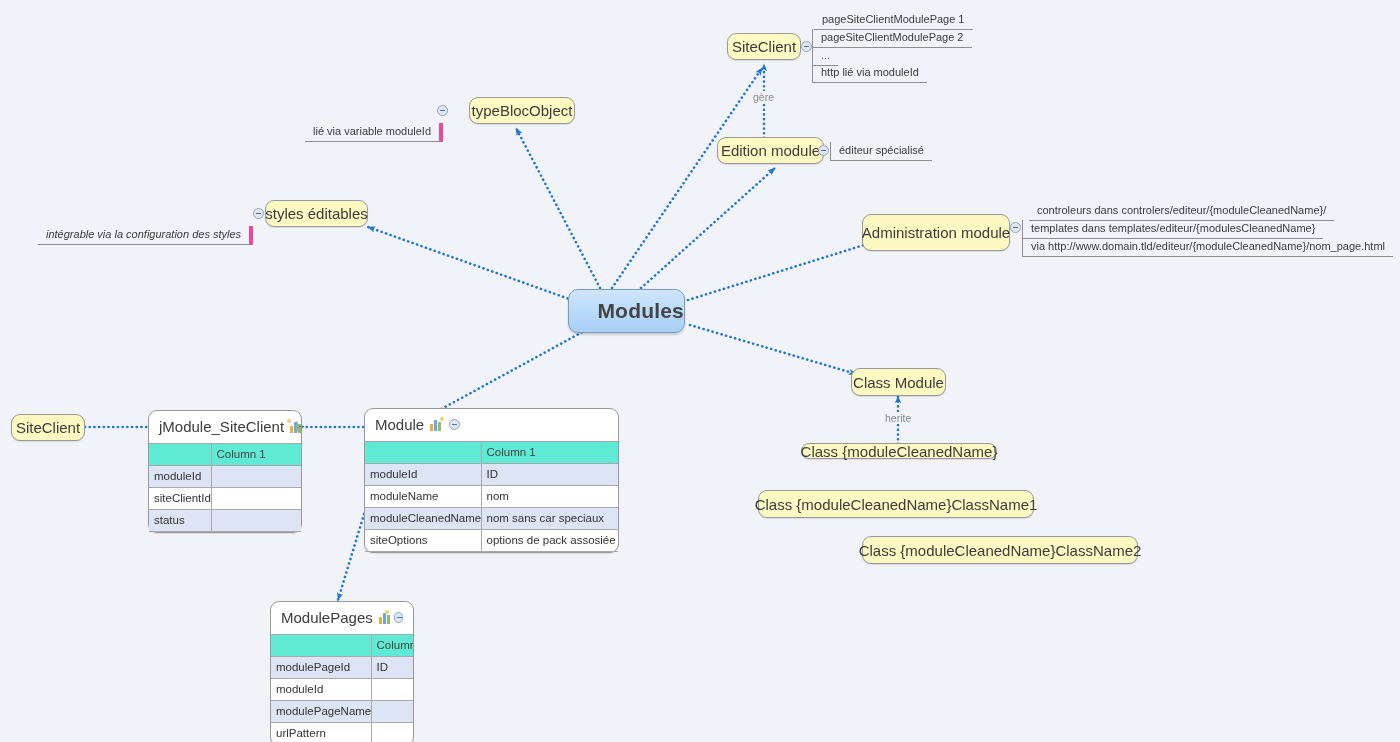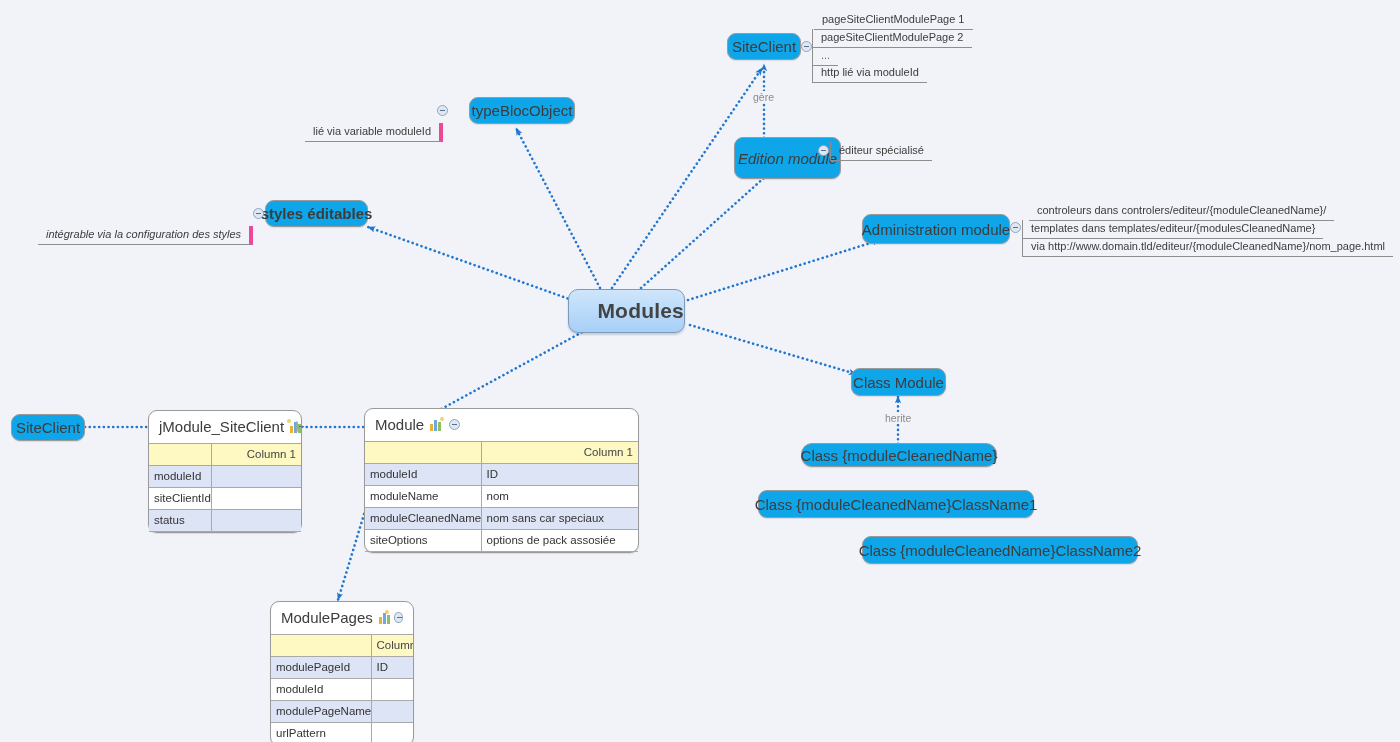--- a/index.html
+++ b/index.html
@@ -26,21 +26,21 @@
     left: 0; top: 0;
     width: 1400px;
     height: 742px;
     pointer-events: none;
   }
 
   
   .node {
     position: absolute;
     box-sizing: border-box;
-    background: #0ea5e9;
+    background: #fef9c3;
     border: 1px solid #9a9a9a;
     border-radius: 9px;
     color: #3c3c3c;
     font-size: 15px;
     line-height: 1;
     white-space: nowrap;
     display: flex;
     align-items: center;
     justify-content: center;
     padding: 0 10px;
@@ -138,22 +138,22 @@
   }
   .ent-table td {
     border: 1px solid #a9a9a9;
     padding: 3px 5px 4px 5px;
     color: #333;
     height: 14px;
     overflow: hidden;
     white-space: nowrap;
   }
   .ent-table tr.colhdr td {
-    text-align: right;
-    background: #fef9c3;
+    text-align: left;
+    background: #5eead4;
     color: #444;
   }
   .ent-table tr.alt td { background: #dde4f5; }
   .ent-table tr td.kcol { }
   .ent-table tr:last-child td { border-bottom: 1px solid #a9a9a9; }
   .ent-table tr td:first-child { border-left: none; }
   .ent-table tr td:last-child { border-right: none; }
 
   .chart-icon { display:inline-block; width: 13px; height: 12px; position: relative; }
   .chart-icon span {
@@ -243,61 +243,61 @@
       <i></i>
     </div>
 
   <div class="note" style="left:814px; top:11px;">pageSiteClientModulePage 1</div>
   <div class="note bracket" style="left:812px; top:29px;">pageSiteClientModulePage 2</div>
   <div class="note bracket" style="left:812px; top:47px; color:#6f6f6f;">...</div>
   <div class="note bracket" style="left:812px; top:64px;">http lié via moduleId</div>
 
   <div class="edge-label" style="left:750px; top:91px;">gère</div>
 
-  <div class="node" style="left:734px; top:137px; width:107px; height:42px;font-style:italic;">
+  <div class="node" style="left:717px; top:137px; width:107px; height:27px;">
     <span>Edition module</span>
   </div>
   <div class="toggle" style="left:818px; top:145px;">
       <i></i>
     </div>
   <div class="note bracket" style="left:830px; top:142px;">éditeur spécialisé</div>
 
   <div class="node" style="left:449px; top:97px; width:106px; height:27px;margin-left:20px;">
     <span>typeBlocObject</span>
   </div>
   <div class="toggle" style="left:437px; top:105px;">
       <i></i>
     </div>
   <div class="note bracket-r" style="left:305px; top:102px;">lié via variable moduleId</div>
 
-  <div class="node" style="left:265px; top:200px; width:103px; height:27px;font-weight:bold;">
+  <div class="node" style="left:265px; top:200px; width:103px; height:27px;">
     <span>styles éditables</span>
   </div>
   <div class="toggle" style="left:253px; top:208px;">
       <i></i>
     </div>
   <div class="note bracket-r" style="left:38px; top:205px;font-style:italic;">intégrable via la configuration des styles</div>
 
-  <div class="node" style="left:862px; top:214px; width:148px; height:30px;">
+  <div class="node" style="left:862px; top:214px; width:148px; height:37px;">
     <span>Administration module</span>
   </div>
   <div class="toggle" style="left:1010px; top:222px;">
       <i></i>
     </div>
 
   <div class="note" style="left:1029px; top:202px;">controleurs dans controlers/editeur/{moduleCleanedName}/</div>
   <div class="note bracket" style="left:1022px; top:220px;">templates dans templates/editeur/{modulesCleanedName}</div>
   <div class="note bracket" style="left:1022px; top:238px;">via http://www.domain.tld/editeur/{moduleCleanedName}/nom_page.html</div>
 
   <div class="node" style="left:851px; top:368px; width:95px; height:28px;">
     <span>Class Module</span>
   </div>
   <div class="edge-label" style="left:882px; top:412px;">herite</div>
 
-  <div class="node" style="left:801px; top:443px; width:196px; height:24px;border-radius:11px;">
+  <div class="node" style="left:801px; top:443px; width:196px; height:16px;border-radius:11px;">
     <span>Class {moduleCleanedName}</span>
   </div>
 
   <div class="node" style="left:758px; top:490px; width:276px; height:28px;">
     <span>Class {moduleCleanedName}ClassName1</span>
   </div>
 
   <div class="node" style="left:862px; top:536px; width:276px; height:28px;">
     <span>Class {moduleCleanedName}ClassName2</span>
   </div>
@@ -338,21 +338,21 @@
           <td></td>
         </tr>
         <tr class="alt">
           <td class="kcol">status</td>
           <td></td>
         </tr>
       </tbody>
     </table>
   </div>
 
-  <div class="ent" style="left:364px; top:408px; width:275px;">
+  <div class="ent" style="left:364px; top:408px; width:255px;">
     <div class="ent-head">
       <span>Module</span>
       <span class="chart-icon">
         <span class="b1"></span>
           <span class="b2"></span>
           <span class="b3"></span>
           <em></em>
       </span>
       <span class="tgl-inline">
           <i></i>

